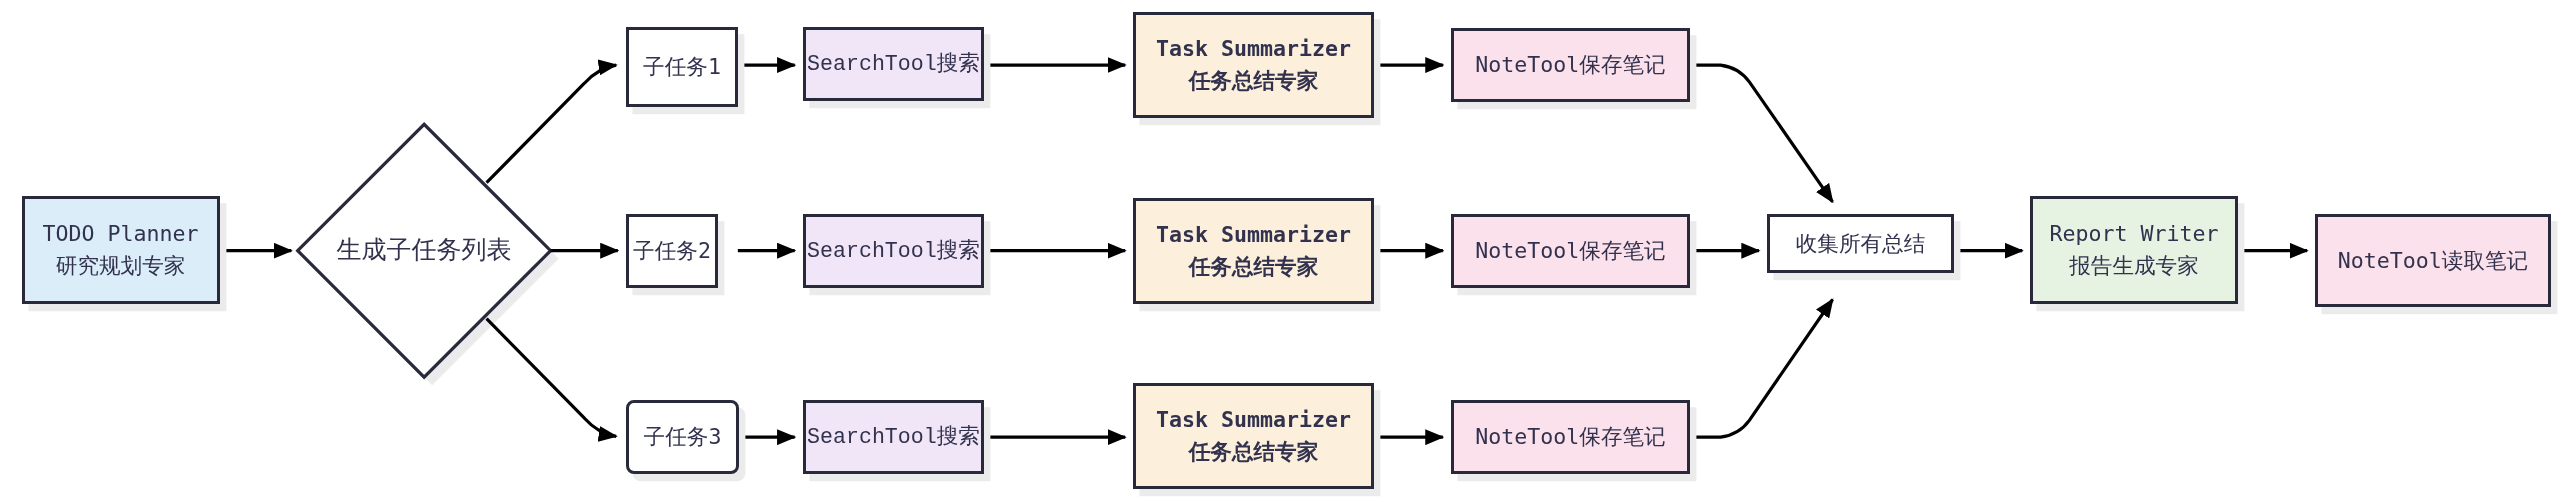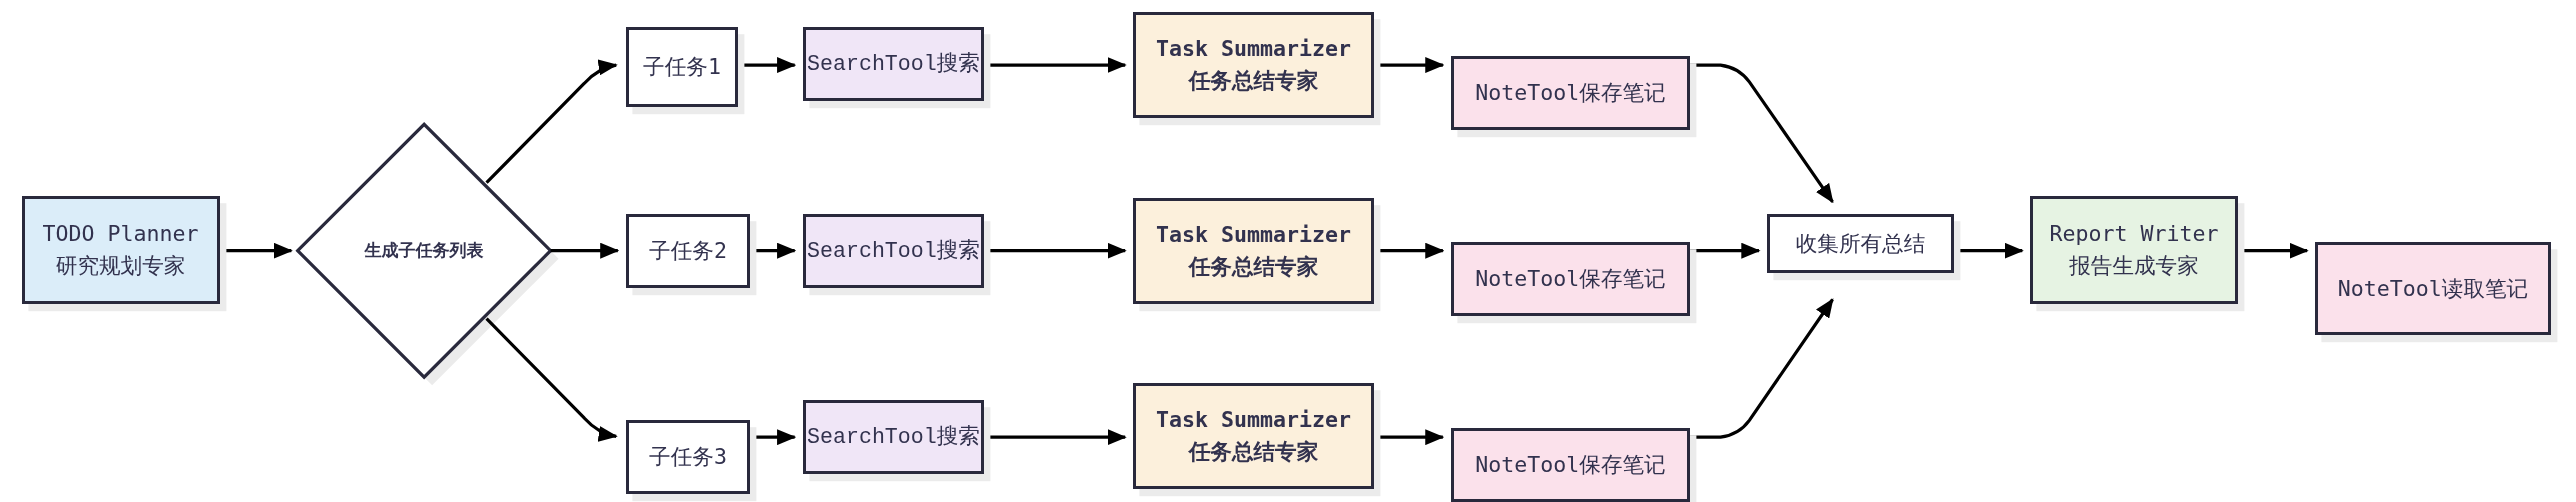--- a/index.html
+++ b/index.html
@@ -22,44 +22,44 @@
     position:absolute;box-sizing:border-box;
     border:3.2px solid var(--node-border);
     display:flex;flex-direction:column;align-items:center;justify-content:center;
     color:var(--node-text);font-size:21.6px;line-height:32px;text-align:center;
     box-shadow:6.4px 7.2px 0 var(--shadow);
     white-space:nowrap;
   }
   .blue{background:var(--fill-blue);}
   .purple{background:var(--fill-purple);font-family:Liberation Mono, monospace;}
   .cream{background:var(--fill-cream);font-weight:bold;}
-  .pink{background:var(--fill-pink);margin-top:28px;}
+  .pink{background:var(--fill-pink);}
   .green{background:var(--fill-green);}
   .white{background:var(--fill-white);}
 
   #n-todo{left:21.6px;top:196px;width:198px;height:108px;}
   #n-sub1{left:626px;top:27px;width:112px;height:80px;}
-  #n-sub2{left:626px;top:214px;width:124px;height:74px;}
-  #n-sub3{left:626px;top:420px;width:124px;height:74px;}
+  #n-sub2{left:626px;top:214px;width:92px;height:74px;}
+  #n-sub3{left:626px;top:400px;width:113px;height:74px;border-radius:8px;}
   #n-search1{left:803px;top:27px;width:181px;height:74px;}
   #n-search2{left:803px;top:214px;width:181px;height:74px;}
   #n-search3{left:803px;top:400px;width:181px;height:74px;}
   #n-summ1{left:1133px;top:12px;width:241px;height:106px;}
   #n-summ2{left:1133px;top:198px;width:241px;height:106px;}
   #n-summ3{left:1133px;top:383px;width:241px;height:106px;}
   #n-note1{left:1451px;top:28px;width:239px;height:74px;}
   #n-note2{left:1451px;top:214px;width:239px;height:74px;}
   #n-note3{left:1451px;top:400px;width:239px;height:74px;}
   #n-collect{left:1767px;top:214px;width:187px;height:59px;}
   #n-report{left:2030px;top:196px;width:208px;height:108px;}
   #n-read{left:2315px;top:214px;width:236px;height:93px;}
 
   #diamond-label{
     position:absolute;left:320px;top:234px;width:208px;text-align:center;
-    color:var(--node-text);font-size:17px;line-height:32px;white-space:nowrap;font-weight:bold;
+    color:var(--node-text);font-size:25px;line-height:32px;white-space:nowrap;
   }
   .edge{stroke:var(--edge-color);stroke-width:4;fill:none;stroke-linejoin:round;}
   .diamond-shape{fill:var(--fill-white);stroke:var(--node-border);stroke-width:4;stroke-linejoin:miter;}
   .diamond-shadow{fill:var(--shadow);}
 </style>
 </head>
 <body>
 
 <div id="canvas">
 

